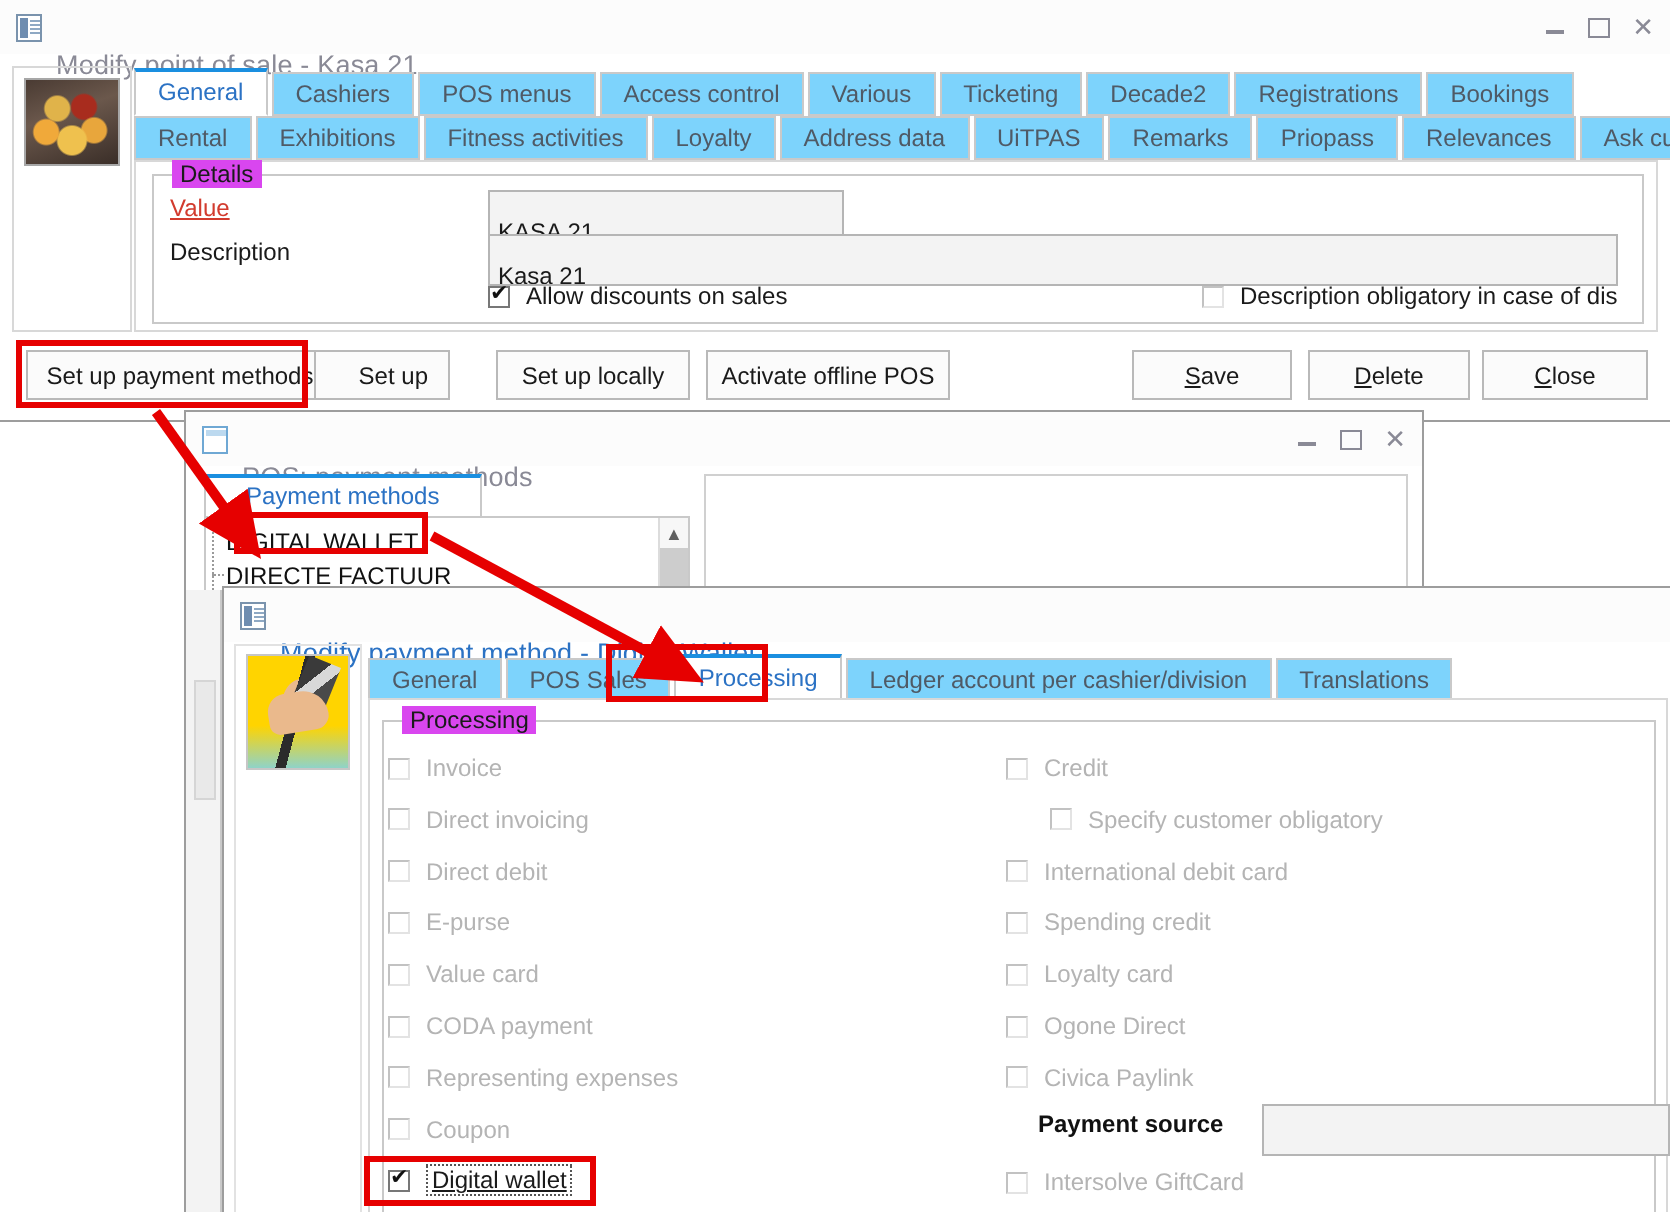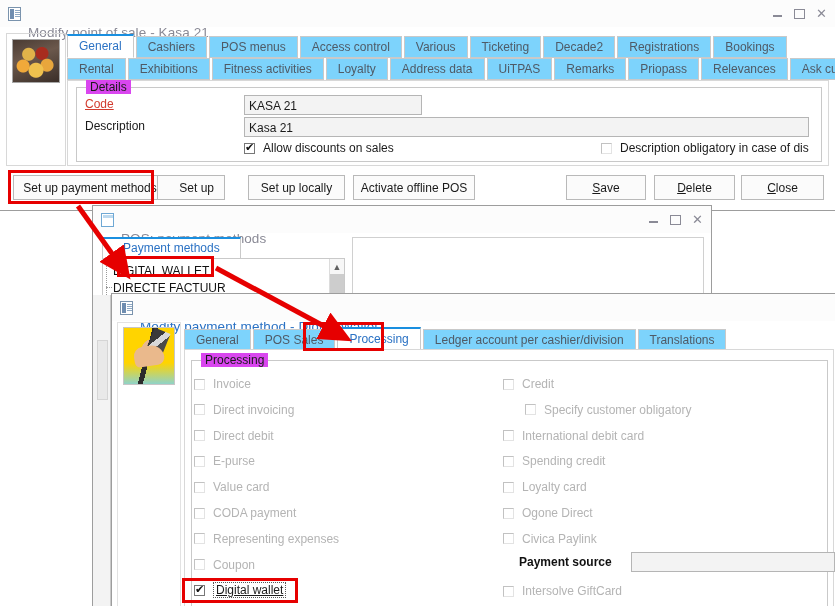--- a/index.html
+++ b/index.html
@@ -62,21 +62,21 @@
 
   
   .group { border:1px solid #c9c9c9; position:relative; }
   .group > .legend {
     position:absolute; top:-8px; left:9px; background:#d946ef; padding:0 4px;
     font-size:12px; color:#1a1a1a;
   }
 
   .fld {
     border:1px solid #b5b5b5; background:#f3f3f3; height:20px;
-    font-size:12px; color:#1a1a1a; padding:2px 4px; line-height:16px;
+    font-size:12px; color:#1a1a1a; padding:12px 4px; line-height:16px;
     overflow:hidden; white-space:nowrap;
   }
 
   .btn {
     border:1px solid #b9b9b9; background:#fbfbfb; height:25px;
     font-size:12px; color:#1a1a1a; display:flex; align-items:center;
     justify-content:center; white-space:nowrap; padding:0 10px;
   }
   .btn u { text-decoration: underline; }
 
@@ -185,21 +185,21 @@
         <div class="tab"><span>Relevances</span></div>
         <div class="tab"><span>Ask customer origin</span></div>
       </div>
 
     <div style="position:absolute;left:67px;top:80px;width:762px;height:86px;border:1px solid #d8d8d8;background:#fff;"></div>
 
     <div class="group" style="position:absolute;left:76px;top:87px;width:746px;height:75px;">
       <span class="legend">Details</span>
     </div>
 
-    <div style="position:absolute;left:85px;top:97px;color:#d23b2e;text-decoration:underline;font-size:12px;">Code</div>
+    <div style="position:absolute;left:85px;top:97px;color:#d23b2e;text-decoration:underline;font-size:12px;">Value</div>
     <div class="fld" style="position:absolute;left:244px;top:95px;width:178px;">KASA 21</div>
 
     <div style="position:absolute;left:85px;top:119px;font-size:12px;">Description</div>
     <div class="fld" style="position:absolute;left:244px;top:117px;width:565px;">Kasa 21</div>
 
     <div class="cbrow" style="left:244px;top:141px;">
       <span class="cbox on"></span>
       <span class="cblabel dark">Allow discounts on sales</span>
     </div>
     <div class="cbrow" style="left:601px;top:141px;">

